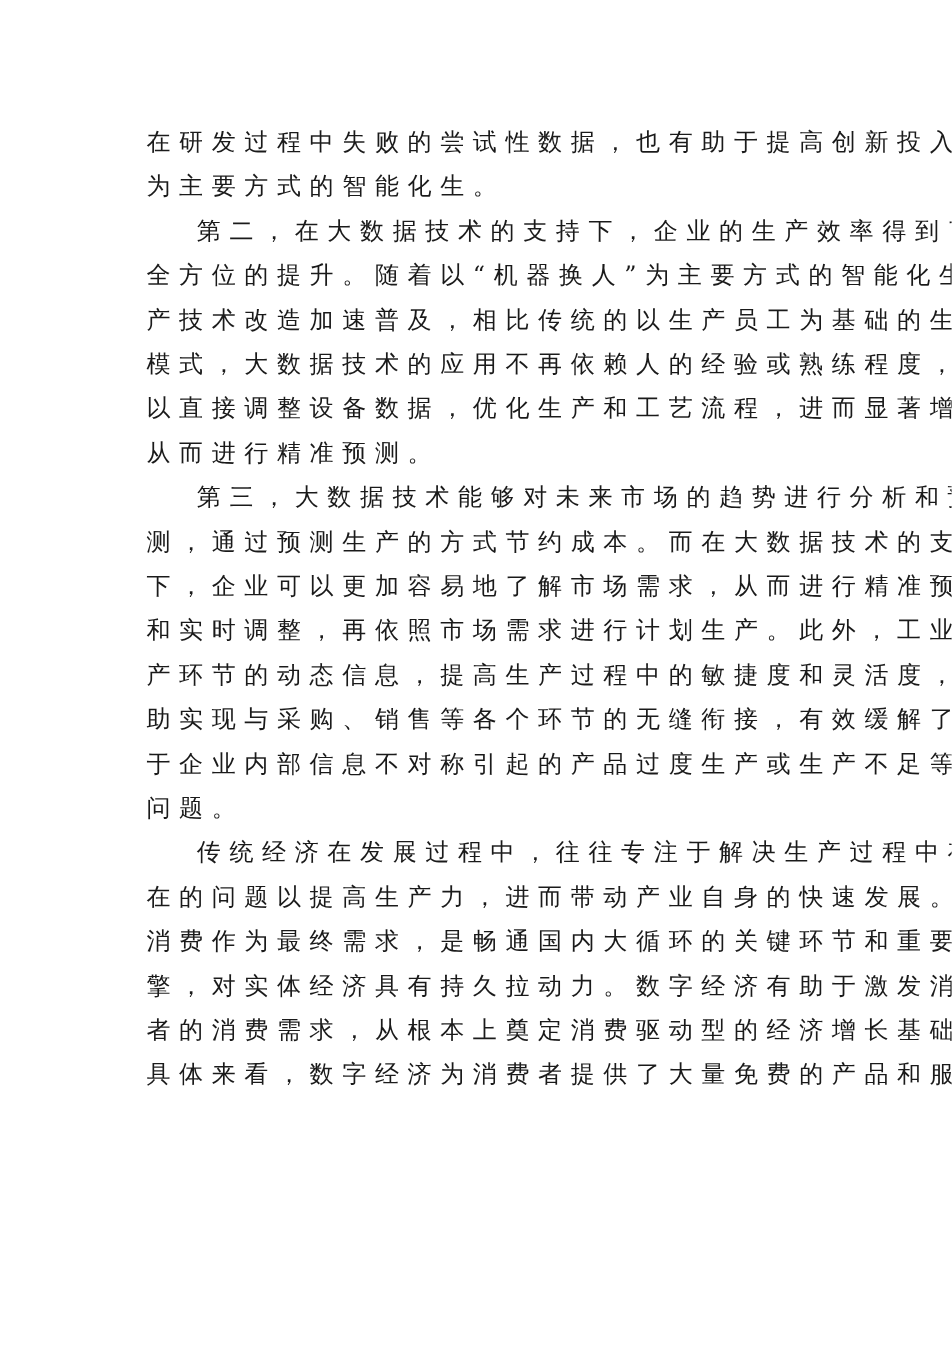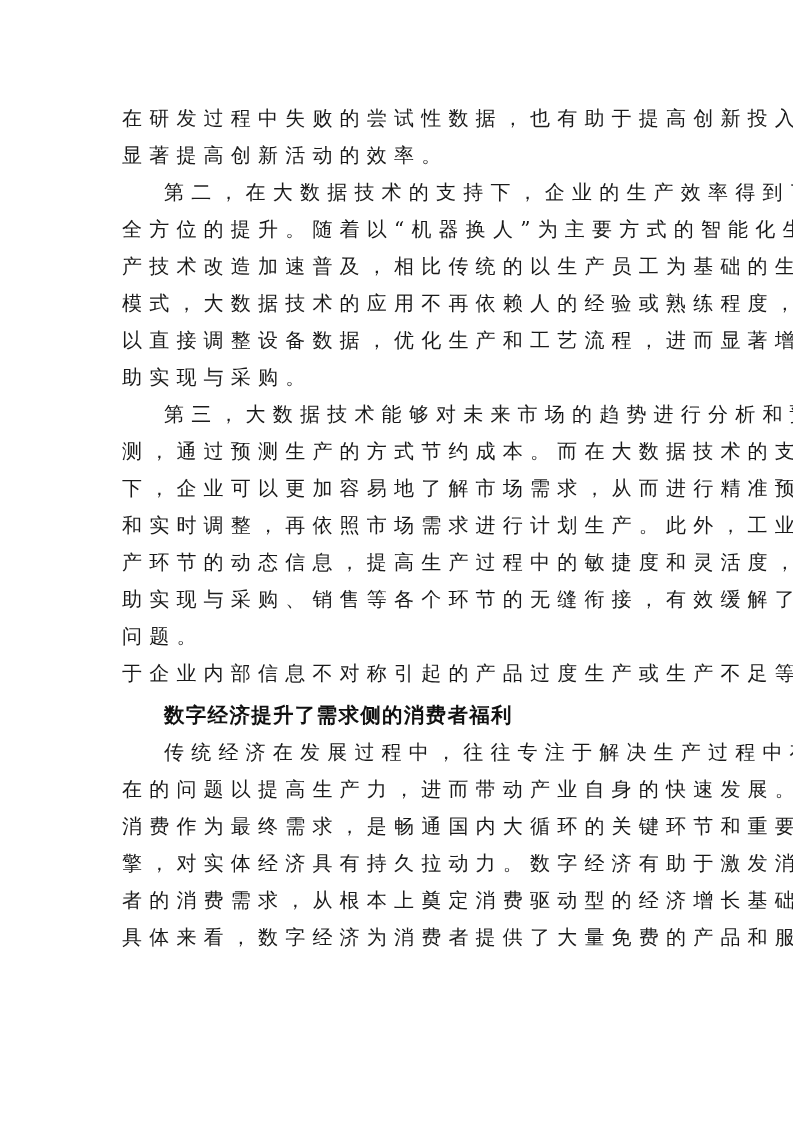--- a/index.html
+++ b/index.html
@@ -30,44 +30,43 @@
   }
 </style>
 </head>
 <body>
 
 <div class="page">
   <div class="content">
 
     <div>
       <div class="line">在研发过程中失败的尝试性数据，也有助于提高创新投入，</div>
-      <div class="line">显著提高创新活动的效率。</div>
+      <div class="line">为主要方式的智能化生。</div>
     </div>
 
     <div>
       <div class="line indent">第二，在大数据技术的支持下，企业的生产效率得到了</div>
       <div class="line">全方位的提升。随着以“机器换人”为主要方式的智能化生</div>
       <div class="line">产技术改造加速普及，相比传统的以生产员工为基础的生产</div>
       <div class="line">模式，大数据技术的应用不再依赖人的经验或熟练程度，可</div>
       <div class="line">以直接调整设备数据，优化生产和工艺流程，进而显著增加</div>
-      <div class="line">助实现与采购。</div>
+      <div class="line">从而进行精准预测。</div>
     </div>
 
     <div>
       <div class="line indent">第三，大数据技术能够对未来市场的趋势进行分析和预</div>
       <div class="line">测，通过预测生产的方式节约成本。而在大数据技术的支撑</div>
       <div class="line">下，企业可以更加容易地了解市场需求，从而进行精准预测</div>
       <div class="line">和实时调整，再依照市场需求进行计划生产。此外，工业互</div>
       <div class="line">产环节的动态信息，提高生产过程中的敏捷度和灵活度，帮</div>
       <div class="line">助实现与采购、销售等各个环节的无缝衔接，有效缓解了由</div>
+      <div class="line">于企业内部信息不对称引起的产品过度生产或生产不足等</div>
       <div class="line">问题。</div>
-      <div class="line">于企业内部信息不对称引起的产品过度生产或生产不足等</div>
     </div>
 
-    <div class="heading">数字经济提升了需求侧的消费者福利</div>
 
     <div>
       <div class="line indent">传统经济在发展过程中，往往专注于解决生产过程中存</div>
       <div class="line">在的问题以提高生产力，进而带动产业自身的快速发展。但</div>
       <div class="line">消费作为最终需求，是畅通国内大循环的关键环节和重要引</div>
       <div class="line">擎，对实体经济具有持久拉动力。数字经济有助于激发消费</div>
       <div class="line">者的消费需求，从根本上奠定消费驱动型的经济增长基础。</div>
       <div class="line">具体来看，数字经济为消费者提供了大量免费的产品和服务，</div>
     </div>
 

